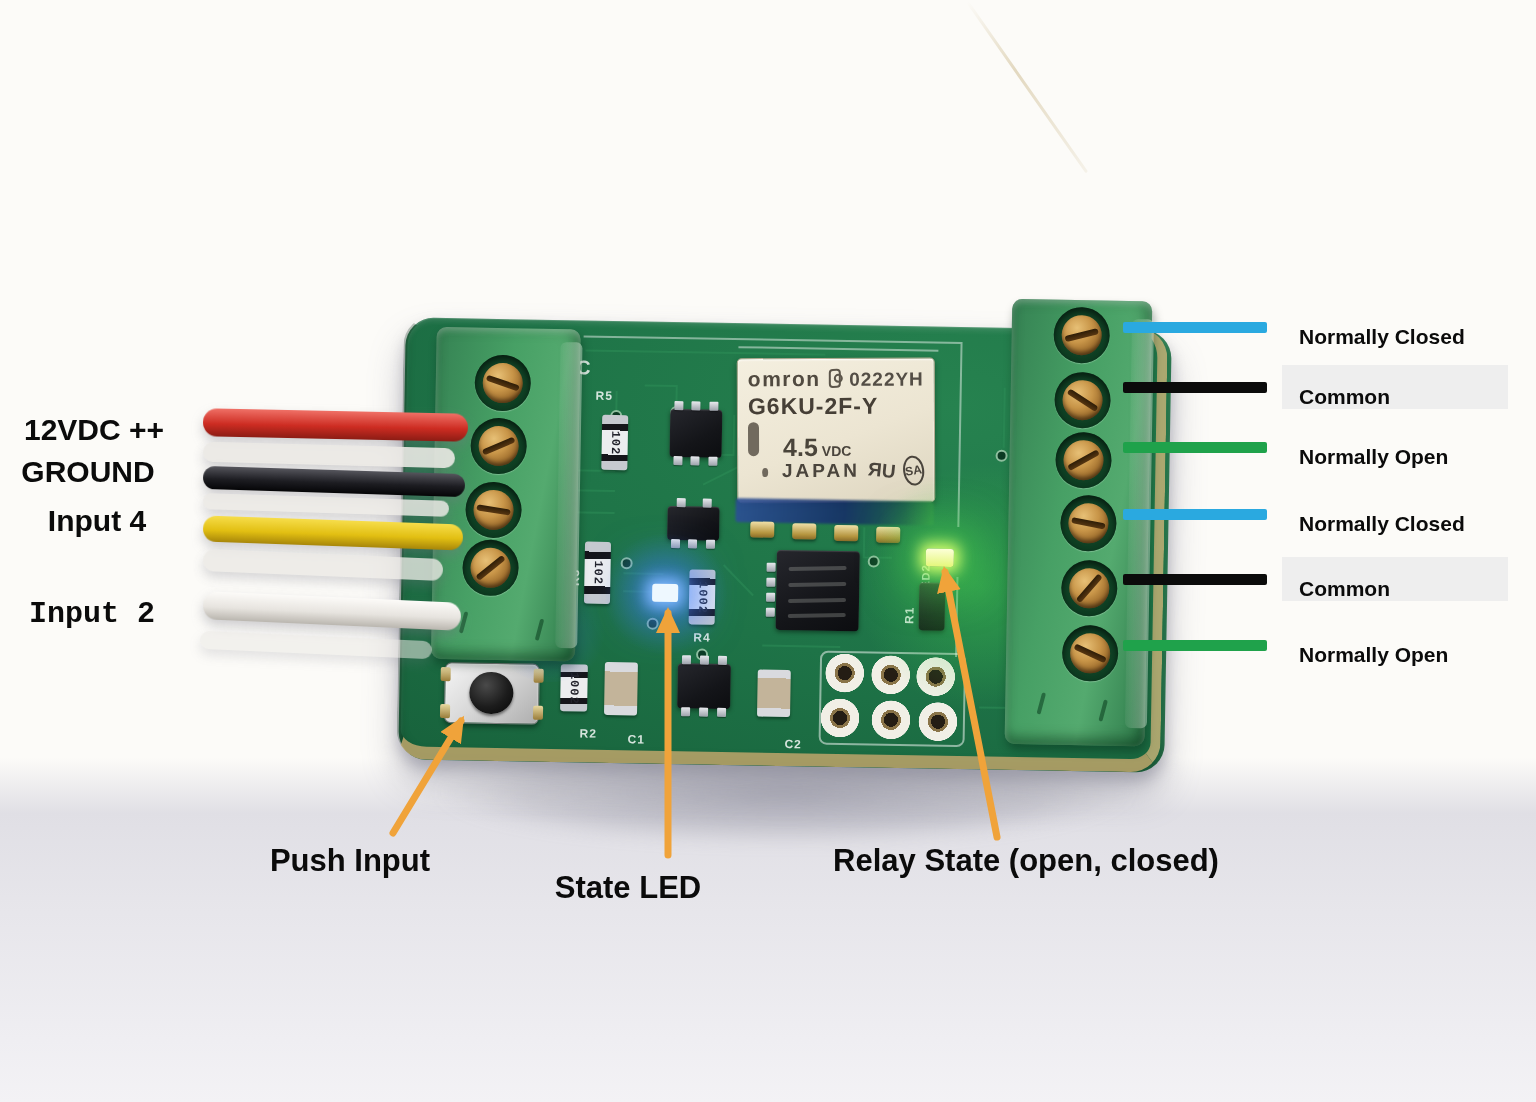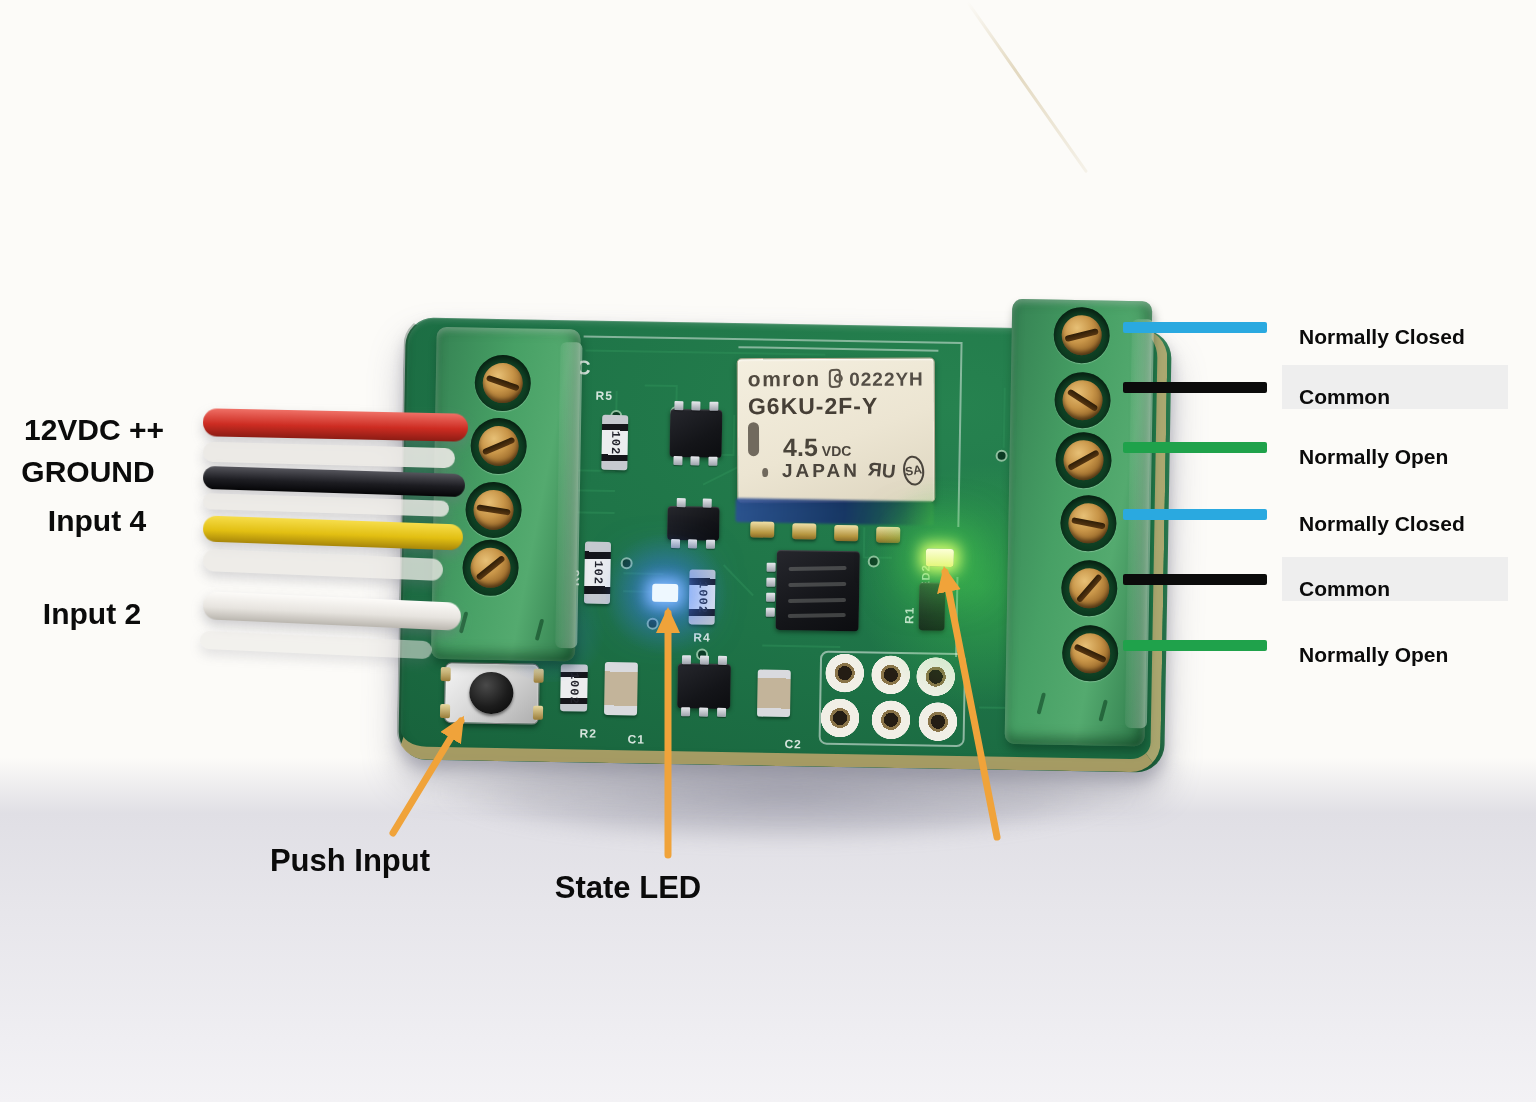--- a/index.html
+++ b/index.html
@@ -365,21 +365,21 @@
   <div class="abs wire w-black" style="left:203px;top:470px;width:262px;height:23px;transform:rotate(1.8deg);"></div>
   <div class="abs wire w-pale" style="left:203px;top:497px;width:246px;height:16px;transform:rotate(1.8deg);opacity:.85;"></div>
   <div class="abs wire w-yellow" style="left:203px;top:520px;width:260px;height:26px;transform:rotate(2deg);"></div>
   <div class="abs wire w-pale" style="left:203px;top:554px;width:240px;height:22px;transform:rotate(2.4deg);opacity:.8;"></div>
   <div class="abs wire w-white" style="left:203px;top:597px;width:258px;height:28px;transform:rotate(2.6deg);"></div>
   <div class="abs wire w-pale" style="left:200px;top:636px;width:232px;height:18px;transform:rotate(2.6deg);opacity:.55;"></div>
 
   <div class="lbl big" style="left:94px;top:396px;margin-top:34px;">12VDC ++</div>
   <div class="lbl big" style="left:88px;top:472px;">GROUND</div>
   <div class="lbl big" style="left:97px;top:521px;">Input 4</div>
-  <div class="lbl big" style="left:92px;top:614px;">Input 2</div>
+  <div class="lbl big" style="left:92px;top:614px;font-family:Liberation Mono, monospace;">Input 2</div>
 
   <div class="pin-row" style="top:327px;">
     <div class="pin-line" style="background: rgb(42, 169, 224);"></div>
     <div class="pin-box">
         <span class="pin-label">Normally Closed</span>
       </div>
   </div>
   <div class="pin-row" style="top:387px;">
     <div class="pin-line" style="background: rgb(11, 11, 11);"></div>
     <div class="pin-box" style="background: rgb(238, 238, 238);">
@@ -417,14 +417,15 @@
         <path class="arrowhead" d="M0,0 L26,12 L0,24 Z" fill="#f0a33a"></path>
       </marker>
     </defs>
     <line class="arrow" x1="393" y1="833" x2="461" y2="721" stroke="#f0a33a" stroke-width="7" stroke-linecap="round" marker-end="url(#ah)"></line>
     <line class="arrow" x1="668" y1="855" x2="668" y2="613" stroke="#f0a33a" stroke-width="7" stroke-linecap="round" marker-end="url(#ah)"></line>
     <line class="arrow" x1="997" y1="837" x2="945" y2="572" stroke="#f0a33a" stroke-width="7" stroke-linecap="round" marker-end="url(#ah)"></line>
   </svg>
 
   <div class="lbl callout" style="left:350px;top:861px;">Push Input</div>
   <div class="lbl callout" style="left:628px;top:888px;">State LED</div>
+  <div class="lbl callout" style="left:1026px;top:861px;">Relay State (open, closed)</div>
 
 </div>
 
 </body></html>

